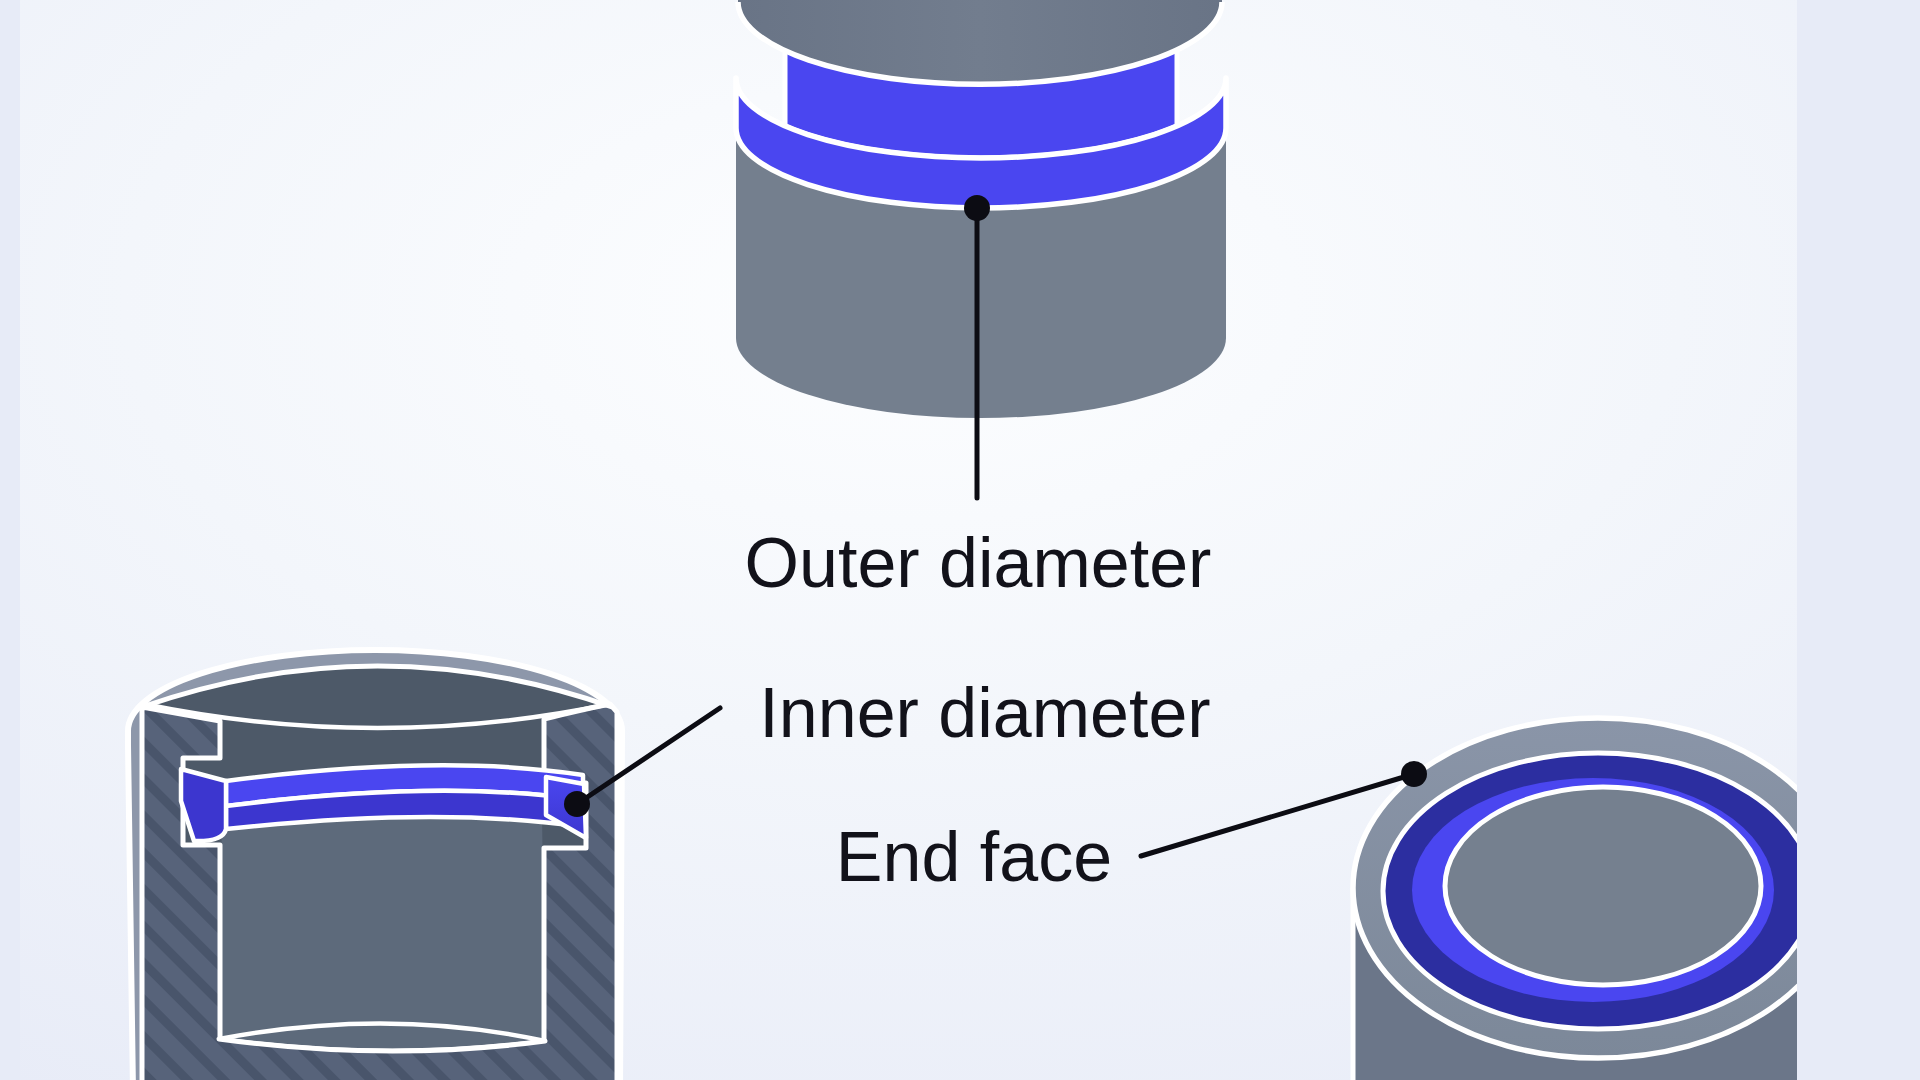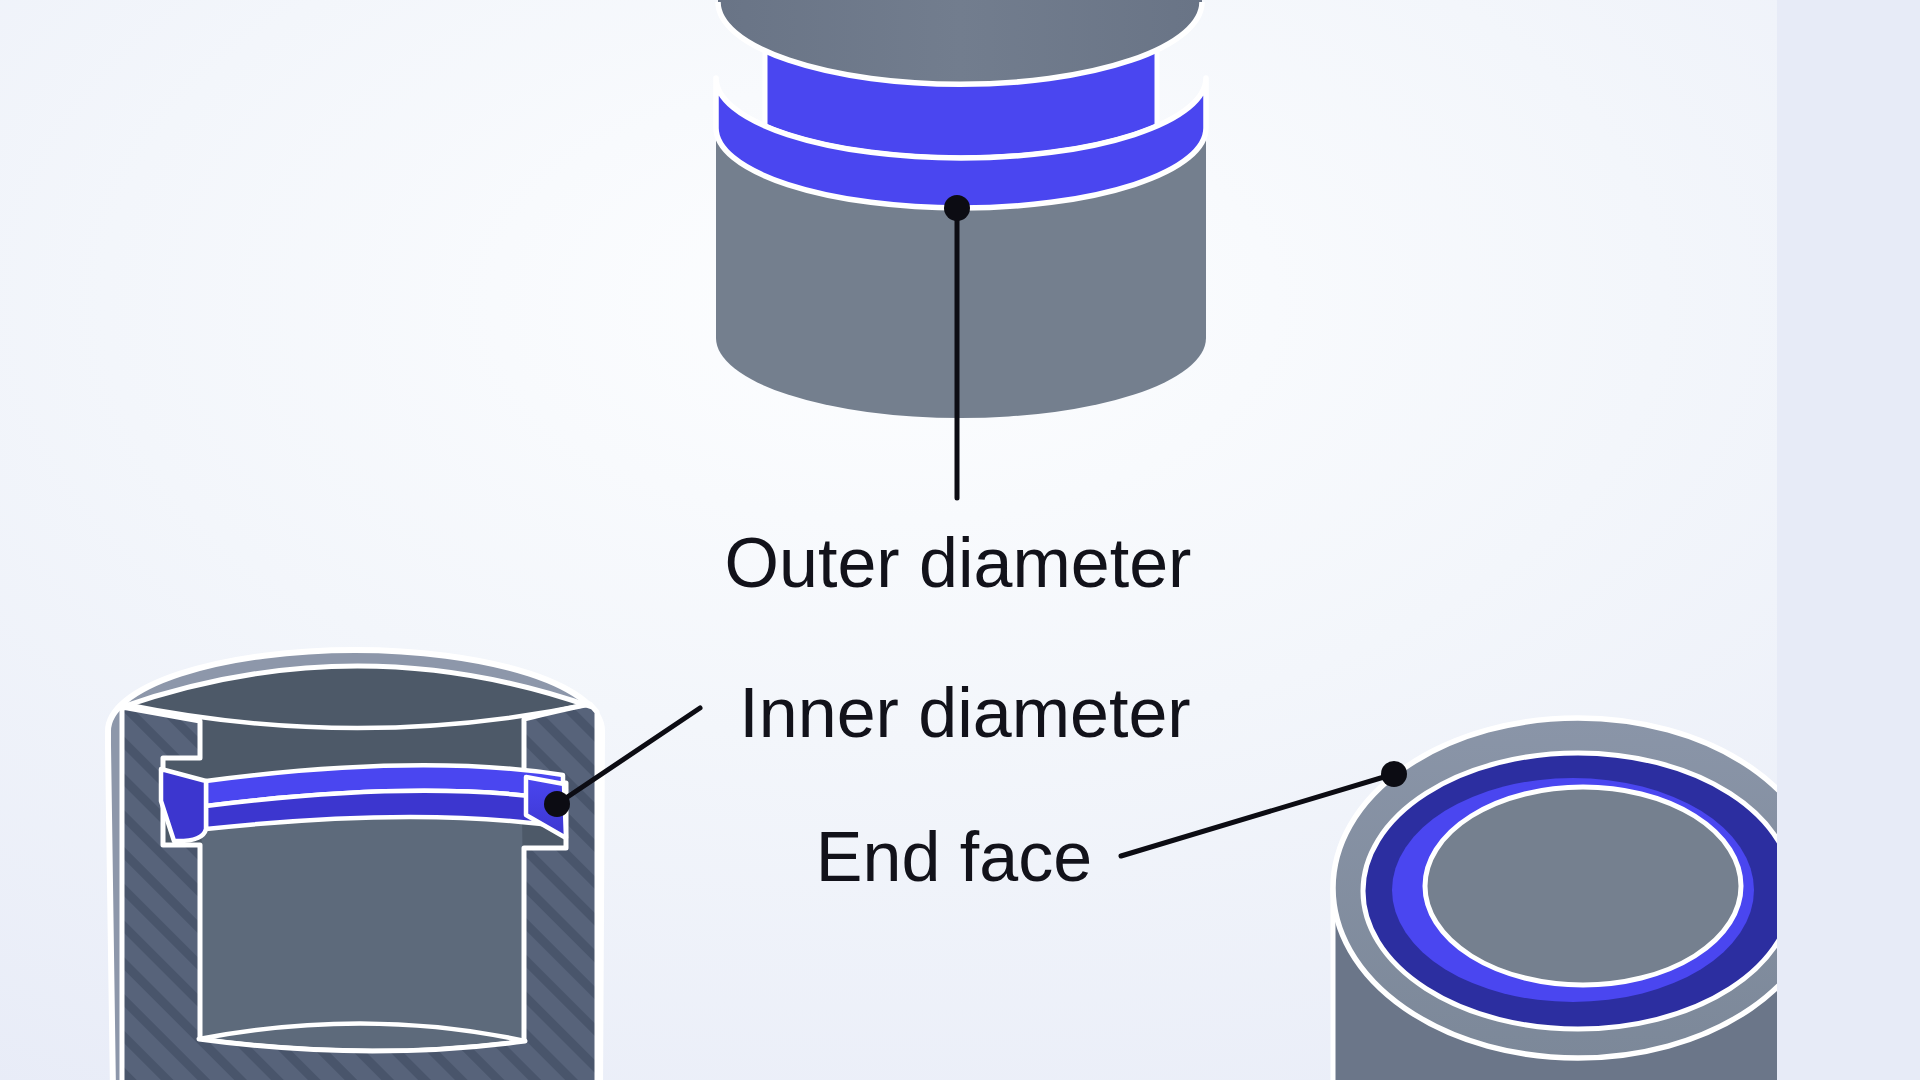--- a/index.html
+++ b/index.html
@@ -1,17 +1,17 @@
 <!DOCTYPE html>
 <html><head>
 <meta charset="utf-8">
 <style>
   html,body{margin:0;padding:0;background:#e7ebf7;}
   #stage{position:relative;width:1777px;height:1080px;overflow:hidden;
-         font-family:"Liberation Sans", sans-serif;}
+         font-family:"Liberation Sans", sans-serif;margin-left:20px;}
   #scene{position:absolute;inset:0;display:block;}
   text.callout{font-family:"Liberation Sans", sans-serif;font-size:70px;fill:#12121a;}
 </style>
 </head>
 <body>
 
 <div id="stage">
 <svg id="scene" viewBox="0 0 1920 1080" width="1920" height="1080">
   <defs>
     <radialGradient id="bgGrad" cx="46%" cy="28%" r="90%">

